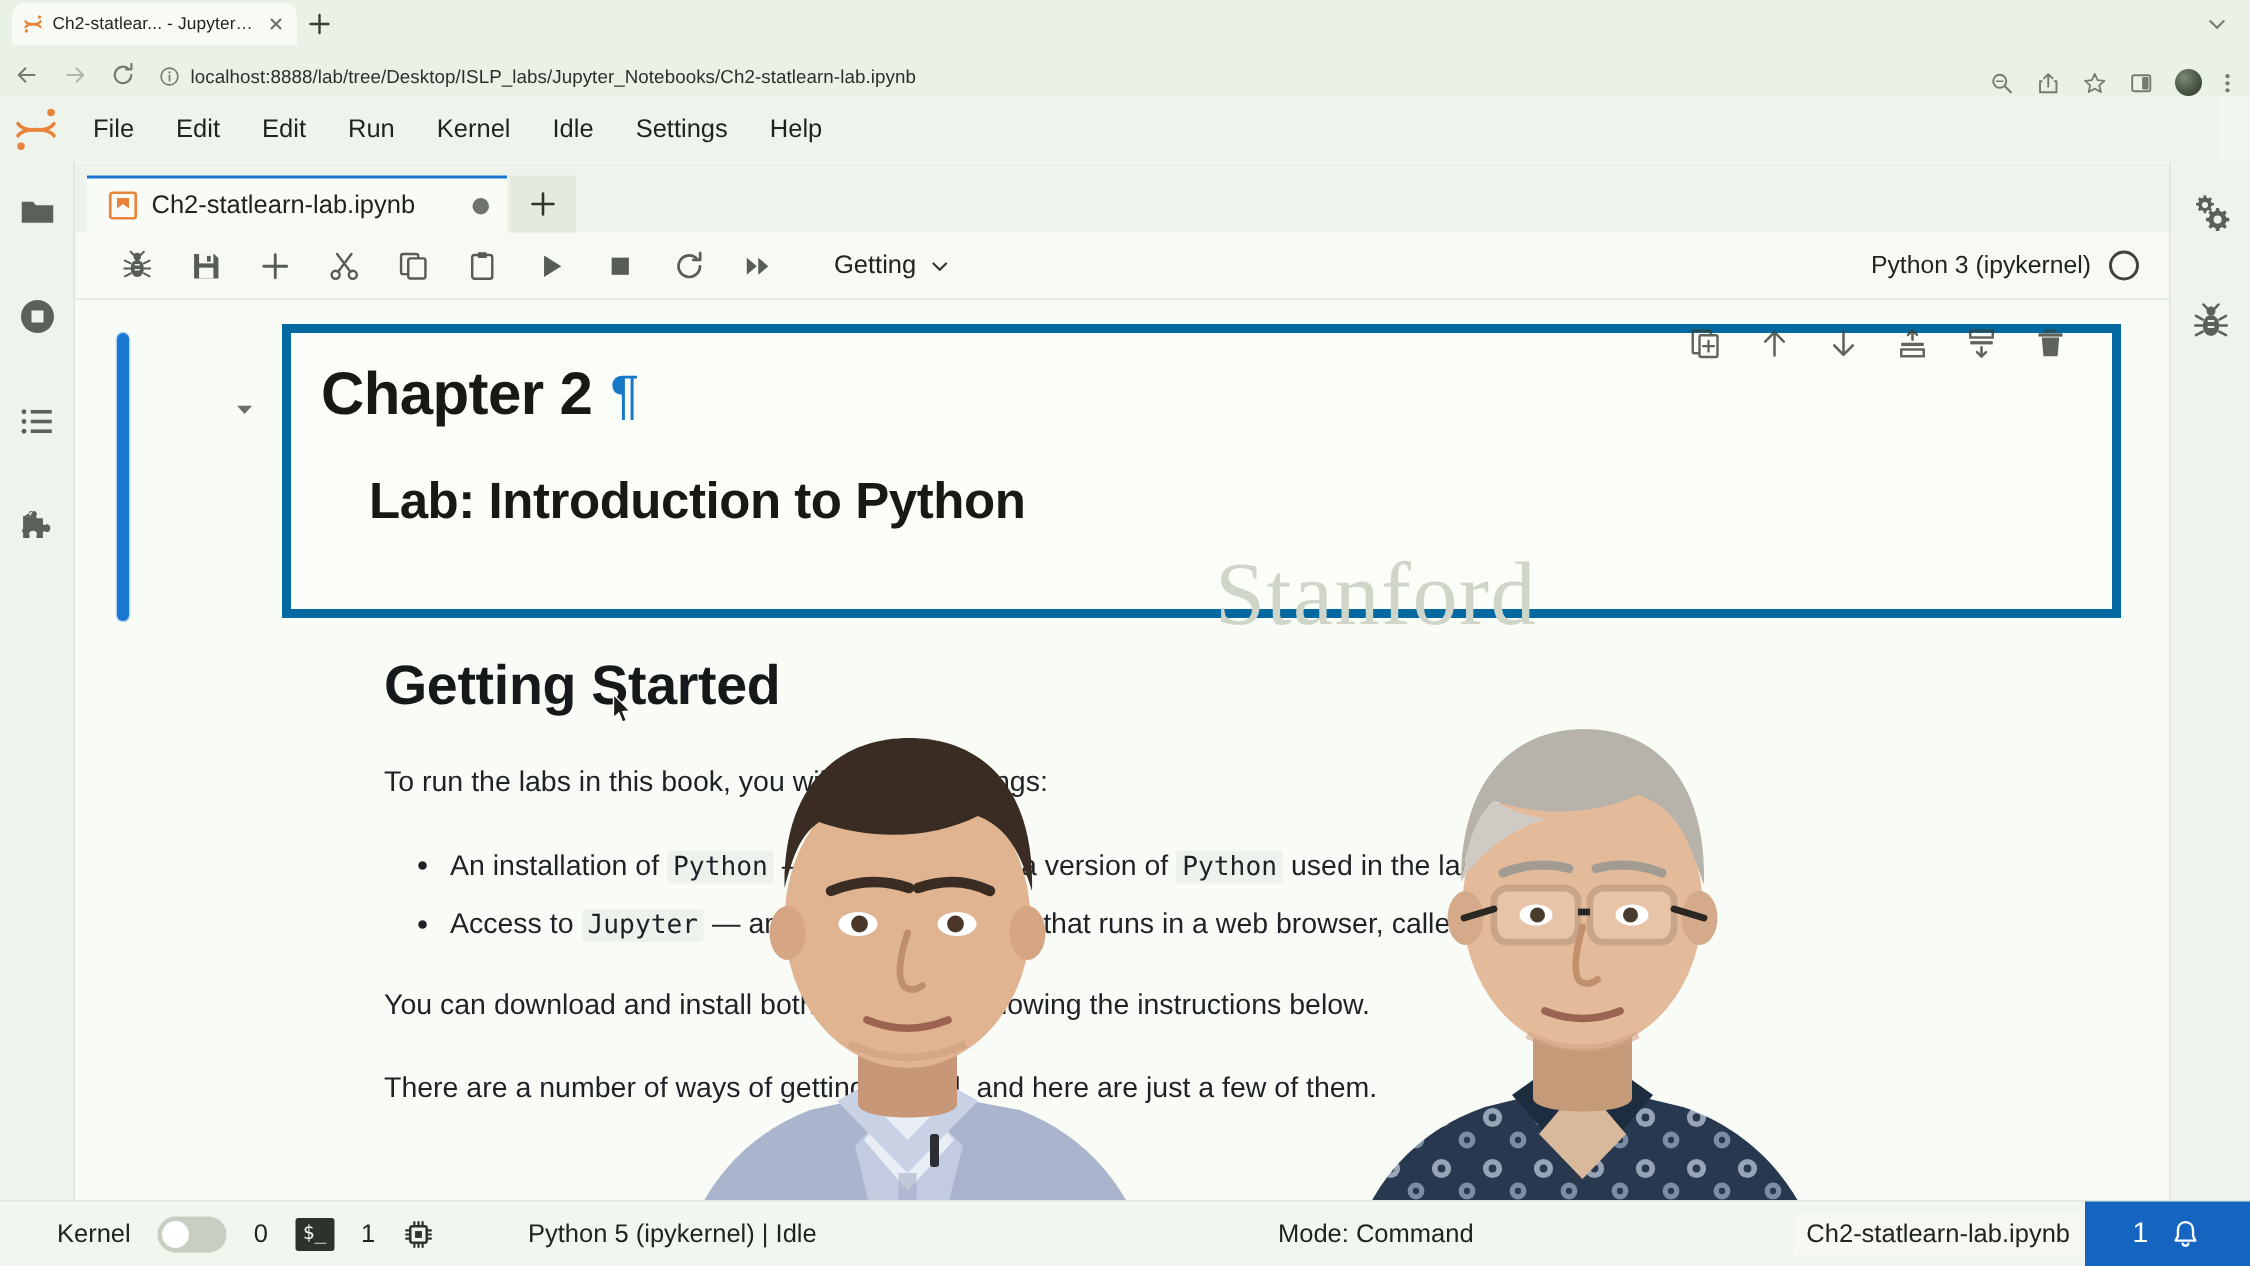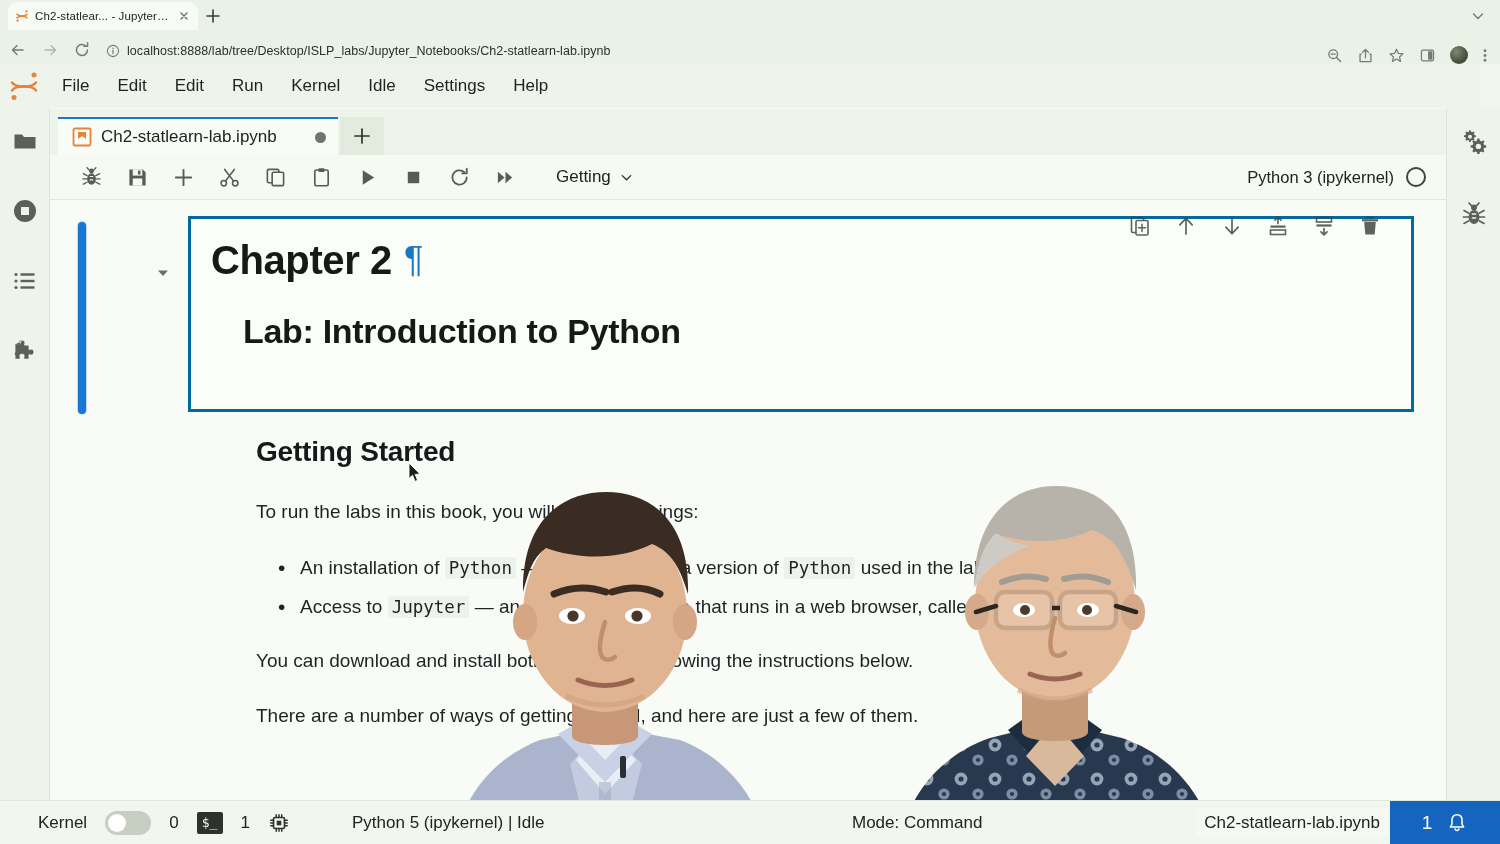--- a/index.html
+++ b/index.html
@@ -79,32 +79,32 @@
   .tb-spacer { flex:1 1 auto; }
   .tb-kernel { display:flex; align-items:center; gap:12px; font-size:16.5px; color:#20241f; padding-right:6px; }
   .kernel-dot { width:20px; height:20px; border-radius:50%; border:2px solid #3f443c; }
 
   .nb-canvas { flex:1 1 auto; background:#f8fbf6; position:relative; overflow:hidden; padding-top:10px; }
 
   .cell-wrap { position:relative; display:flex; padding:6px 0 0 0; }
   .cell-selbar { position:absolute; left:28px; top:12px; width:8px; height:192px;
      background:#1976d2; border-radius:4px; box-shadow:0 0 0 1px rgba(25,118,210,.25); }
   .cell-collapser { width:50px; flex:0 0 50px; display:flex; justify-content:center; padding-top:48px; margin-left:88px;}
-  .cell-box { flex:1 1 auto; margin-right:32px; border:3px solid #0369a1; background:#fbfdf9;
+  .cell-box { flex:1 1 auto; margin-right:32px; border:6px solid #0369a1; background:#fbfdf9;
      padding:14px 4px 22px 20px; position:relative; min-height:196px; }
   .md-h1 { font-size:40px; font-weight:700; color:#161914; letter-spacing:-.4px;
      display:flex; align-items:center; gap:12px; line-height:1.35; }
   .anchor { color:#1878c8; font-weight:400; font-size:36px; }
   .md-h2 { font-size:34px; font-weight:700; color:#161914; letter-spacing:-.3px; margin-top:22px; line-height:1.3;margin-left:32px; }
 
   .cell-tools { position:absolute; right:18px; top:-12px; display:flex; gap:0; }
   .ct-btn { width:46px; height:38px; display:flex; align-items:center; justify-content:center; opacity:.82; }
 
   .md-body { padding:24px 32px 0 206px; }
-  .md-h3 { font-size:28px; font-weight:700; color:#16191a; letter-spacing:-.2px; margin-bottom:30px; }
+  .md-h3 { font-size:37px; font-weight:700; color:#16191a; letter-spacing:-.2px; margin-bottom:30px; }
   .md-p { font-size:19px; color:#1e2224; line-height:1.5; margin-bottom:26px; }
   .md-ul { list-style:none; margin:0 0 26px 0; padding:0; }
   .md-ul li { font-size:19px; color:#1e2224; line-height:1.55; padding-left:44px;
      position:relative; margin-bottom:10px; }
   .md-ul li::before { content:"\2022"; position:absolute; left:22px; top:-1px; font-size:21px; }
   code { font-family:"DejaVu Sans Mono", monospace; font-size:17.5px;
      background:#eef2ec; padding:1px 4px; border-radius:2px; color:#1e2224; }
   em { font-style:italic; }
 
   
@@ -541,20 +541,21 @@
               <ellipse cx="13" cy="15" rx="5.5" ry="7" fill="#3c4239"></ellipse>
               <path d="M13 8.4 a3 3 0 0 1 0 -6 a3 3 0 0 1 0 6" fill="#3c4239"></path>
               <path d="M7.5 11 L3 8.6 M7.5 15 H2.5 M7.5 19 L3 21.4 M18.5 11 L23 8.6 M18.5 15 H23.5 M18.5 19 L23 21.4 M10.4 3.6 L8 1 M15.6 3.6 L18 1" stroke="#3c4239" stroke-width="1.7" stroke-linecap="round"></path>
               <path d="M10.8 12 h4.4 M10.8 16 h4.4" stroke="#eef4eb" stroke-width="1.3"></path>
             </svg>
           </span>
         </div>
       </div>
     </div>
 
+    <div class="stanford-wm">Stanford</div>
 
     <div class="video-overlay">
 
       <svg class="person p1" viewBox="0 0 470 444" preserveAspectRatio="xMidYMax meet">
 
         <path d="M70 444 C62 360 98 300 160 276 L225 262 L300 276 C362 300 398 360 392 444 Z" fill="#aab4cc"></path>
         <path d="M225 262 L190 300 L225 444 L262 300 Z" fill="#c3cbe0"></path>
         <path d="M225 262 L196 296 L225 330 L256 296 Z" fill="#e9edf5"></path>
 
         <path d="M178 270 L225 318 L272 270 L258 262 L225 296 L192 262 Z" fill="#c9d1e4"></path>

